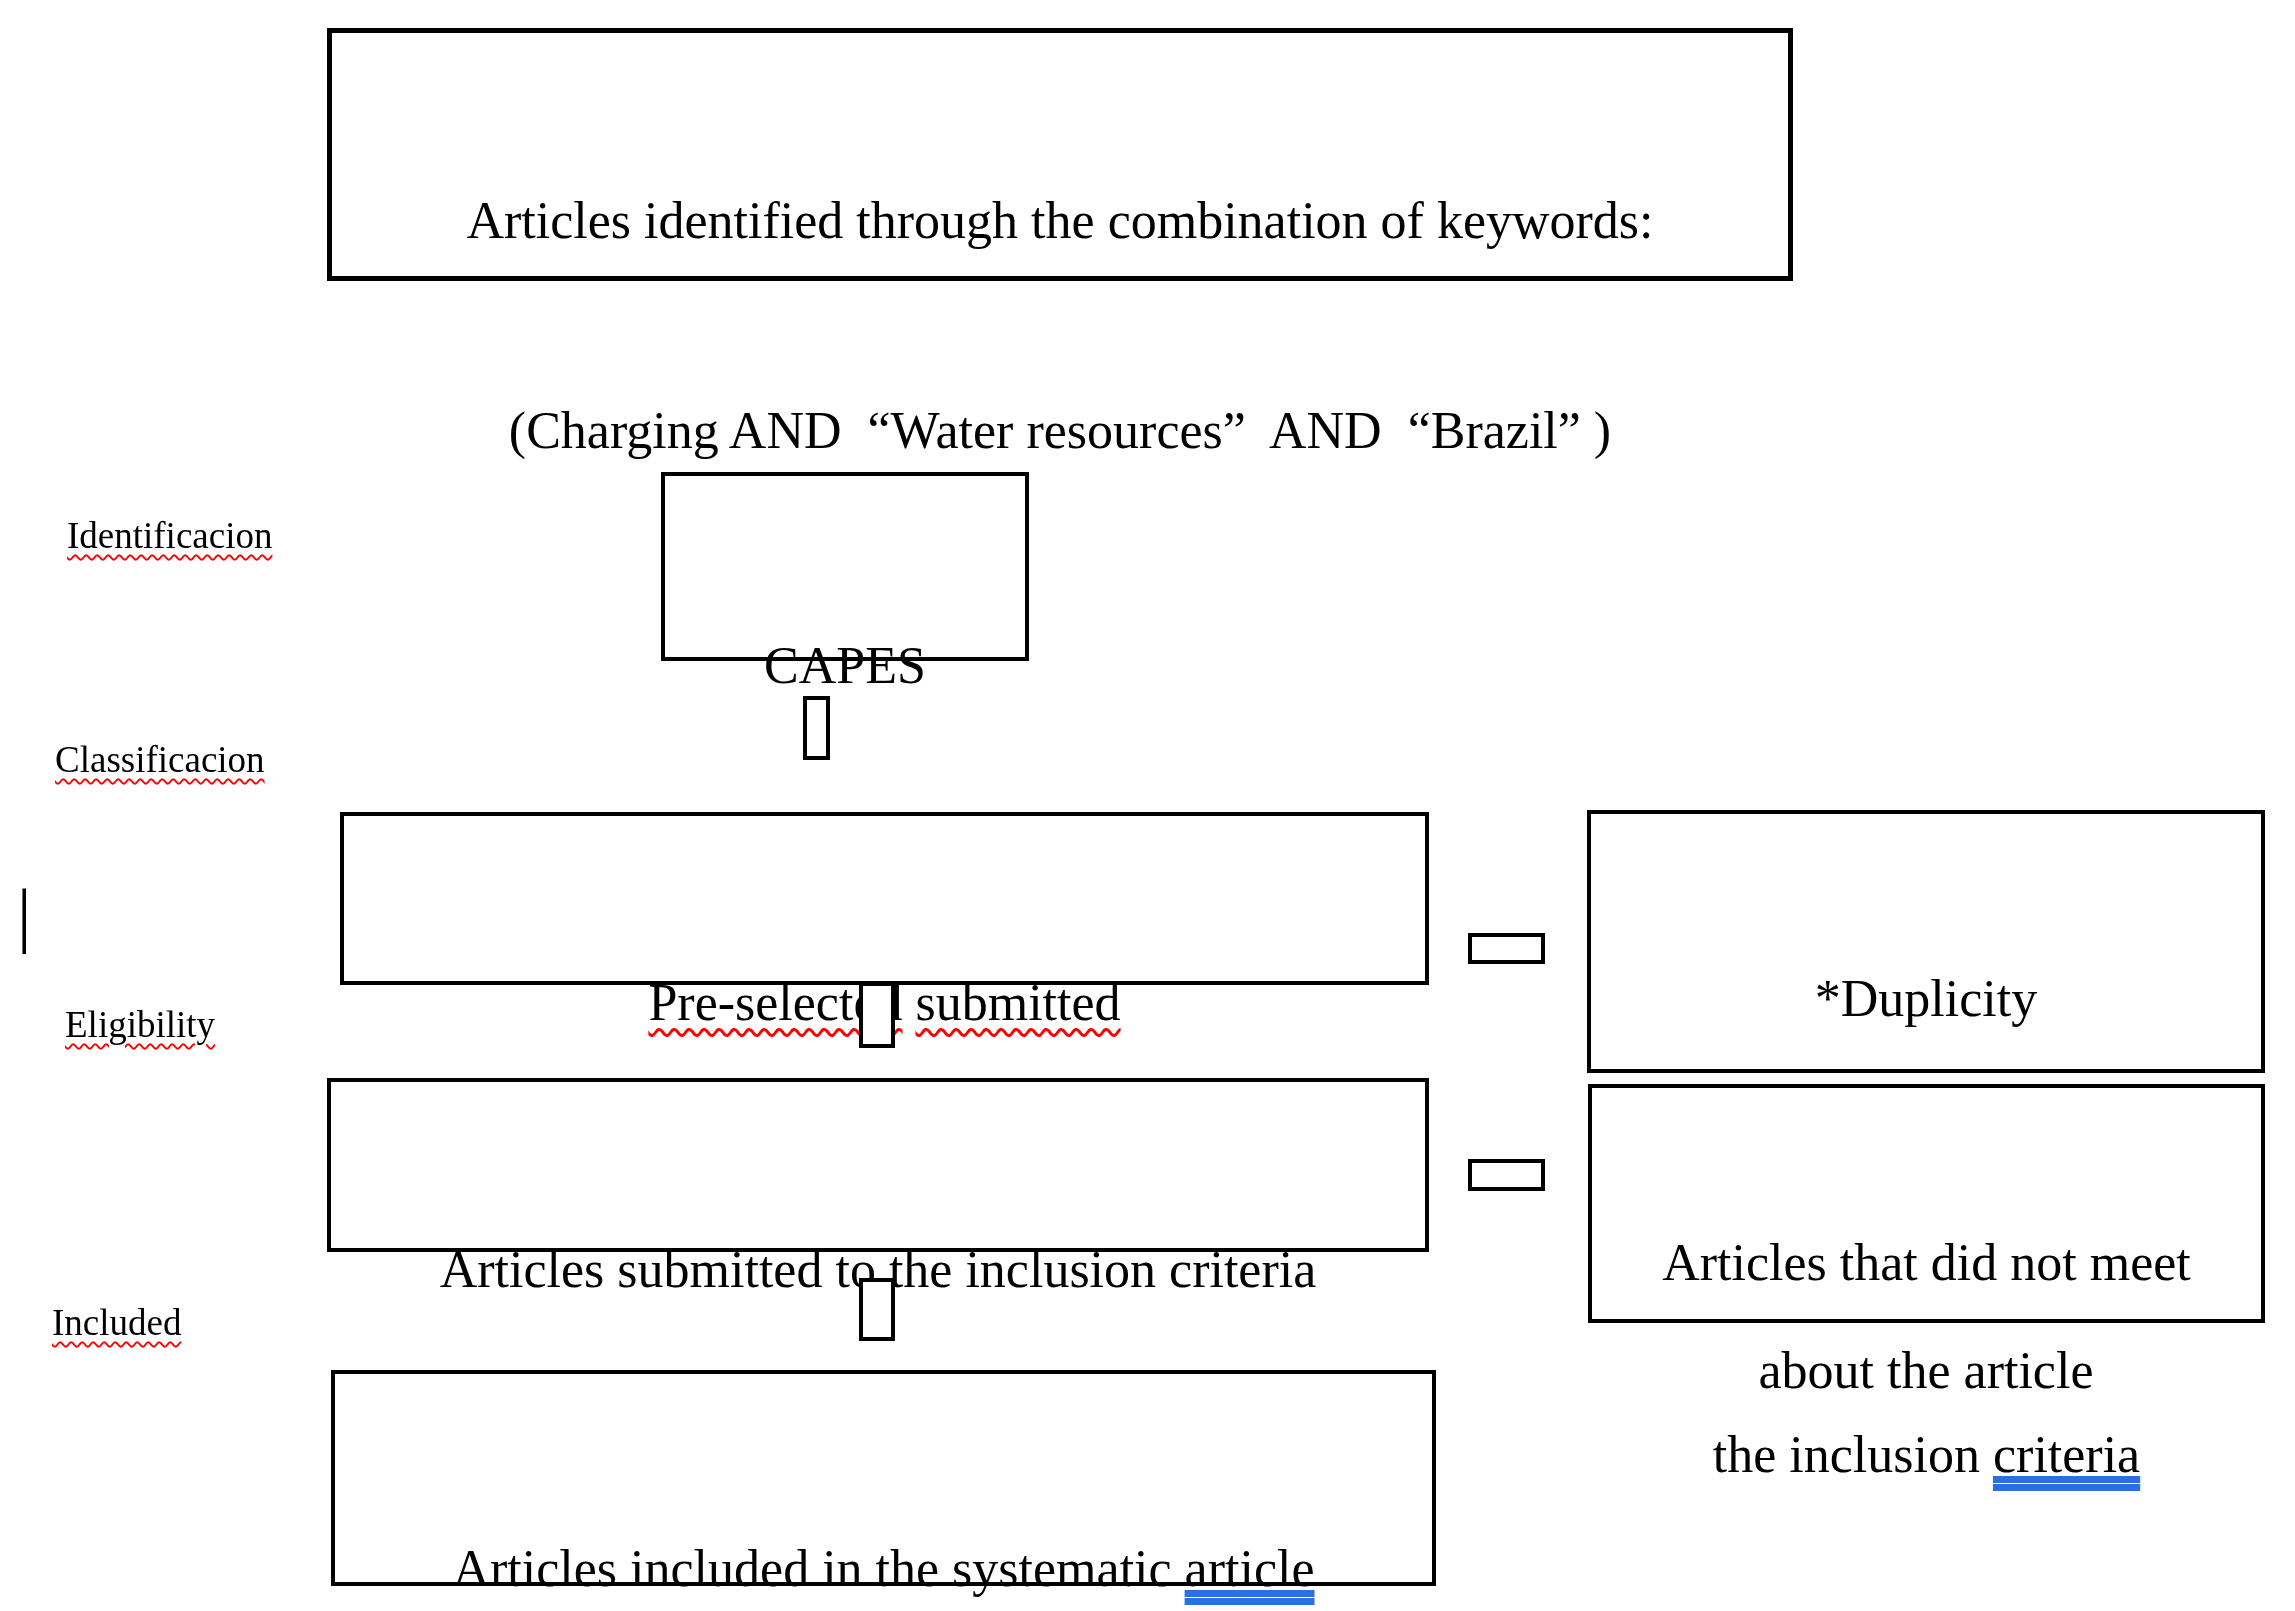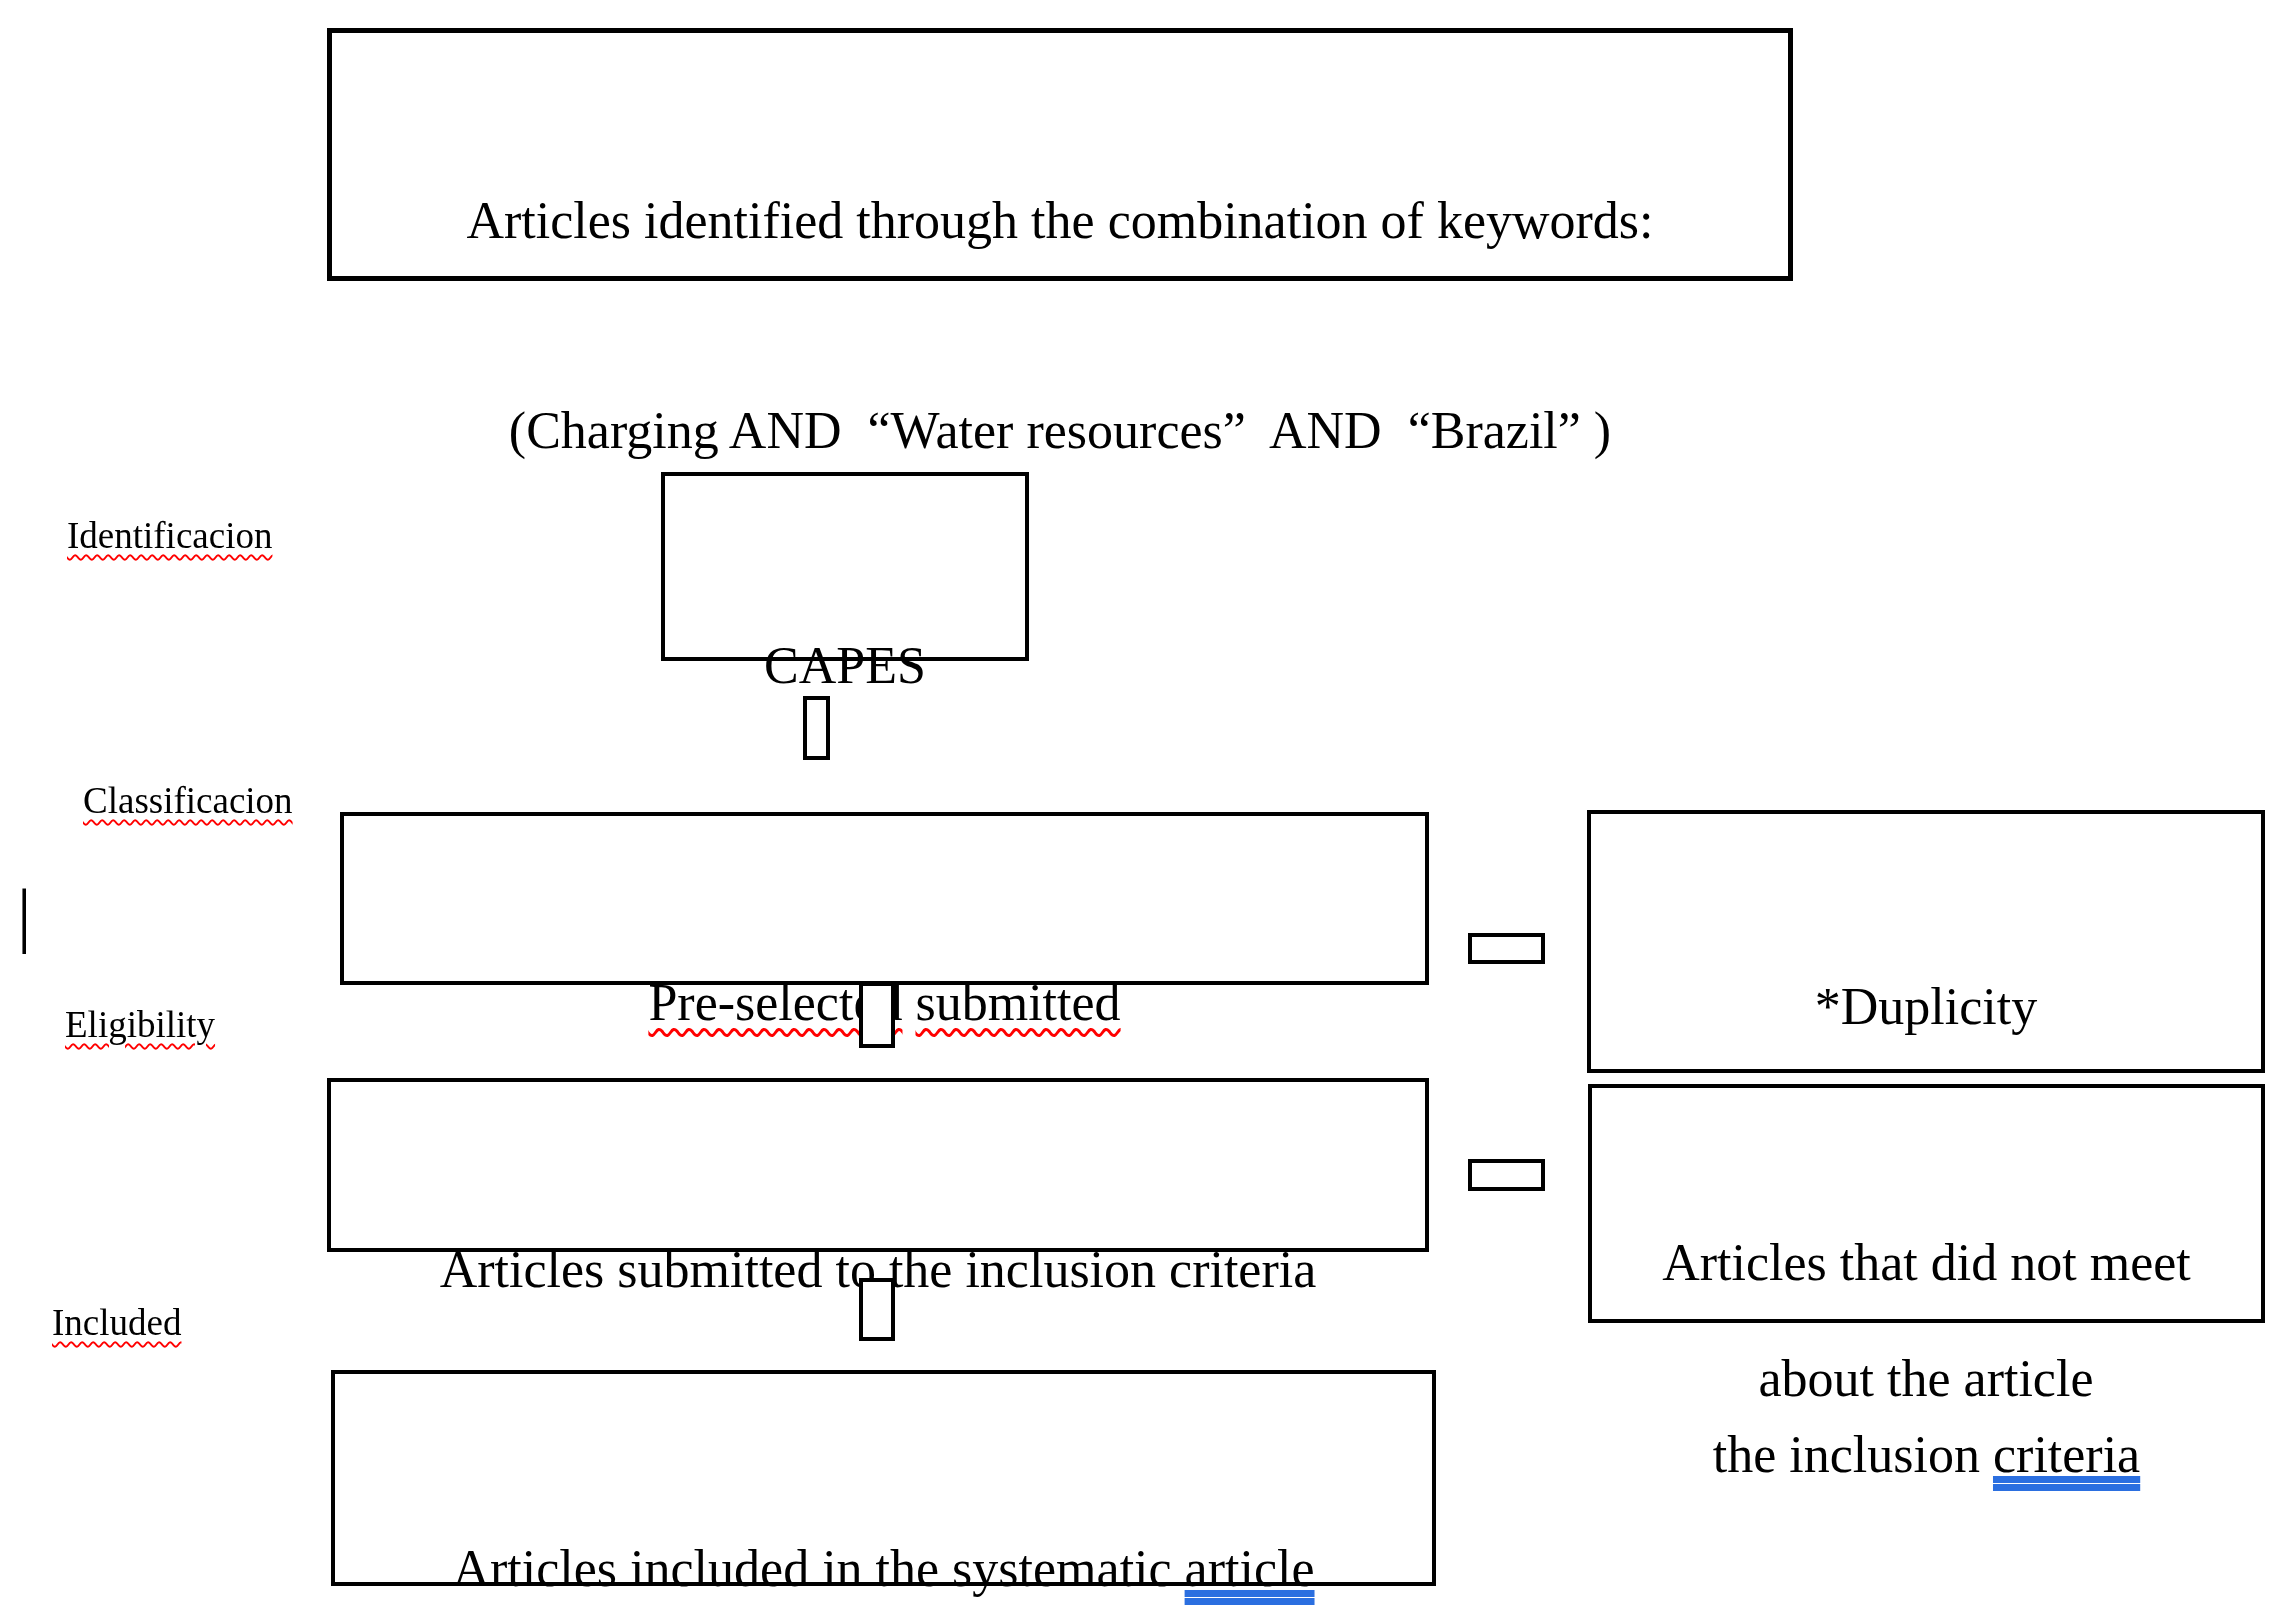--- a/index.html
+++ b/index.html
@@ -24,34 +24,34 @@
     text-align: center;
     white-space: pre-wrap;
     font-size: 52px;
   }
   .ln { display: block; }
 
   
   #topBox    { left: 327px;  top: 28px;   width: 1466px; height: 253px; padding-top: 13.4px; line-height: 70px; border-width: 5px; }
   #capesBox  { left: 661px;  top: 472px;  width: 368px;  height: 189px; padding-top: 27px; line-height: 65px; }
   #preBox    { left: 340px;  top: 812px;  width: 1089px; height: 173px; padding-top: 18.5px; line-height: 67px; }
-  #rightBox1 { left: 1587px; top: 810px;  width: 678px;  height: 263px; padding-top: 38px; line-height: 62px; }
+  #rightBox1 { left: 1587px; top: 810px;  width: 678px;  height: 263px; padding-top: 30px; line-height: 62px; }
   #subBox    { left: 327px;  top: 1078px; width: 1102px; height: 174px; padding-top: 20px; line-height: 67px; }
   #rightBox2 { left: 1588px; top: 1084px; width: 677px;  height: 239px; padding-top: 15px; line-height: 64px; }
   #incBox    { left: 331px;  top: 1370px; width: 1105px; height: 216px; padding-top: 22px; line-height: 69px; }
 
   
   .side-label {
     position: absolute;
     font-size: 37px;
     line-height: 45px;
     white-space: pre;
   }
   #lblIdent { left: 67px; top: 513px; }
-  #lblClass { left: 55px; top: 778px; margin-left: 28px; }
+  #lblClass { left: 55px; top: 737px; }
   #lblElig  { left: 65px; top: 1002px; }
   #lblIncl  { left: 52px; top: 1300px; }
 
   
   #strayBar {
     position: absolute;
     left: 17px;
     top: 883px;
     font-size: 72px;
     line-height: 65px;

